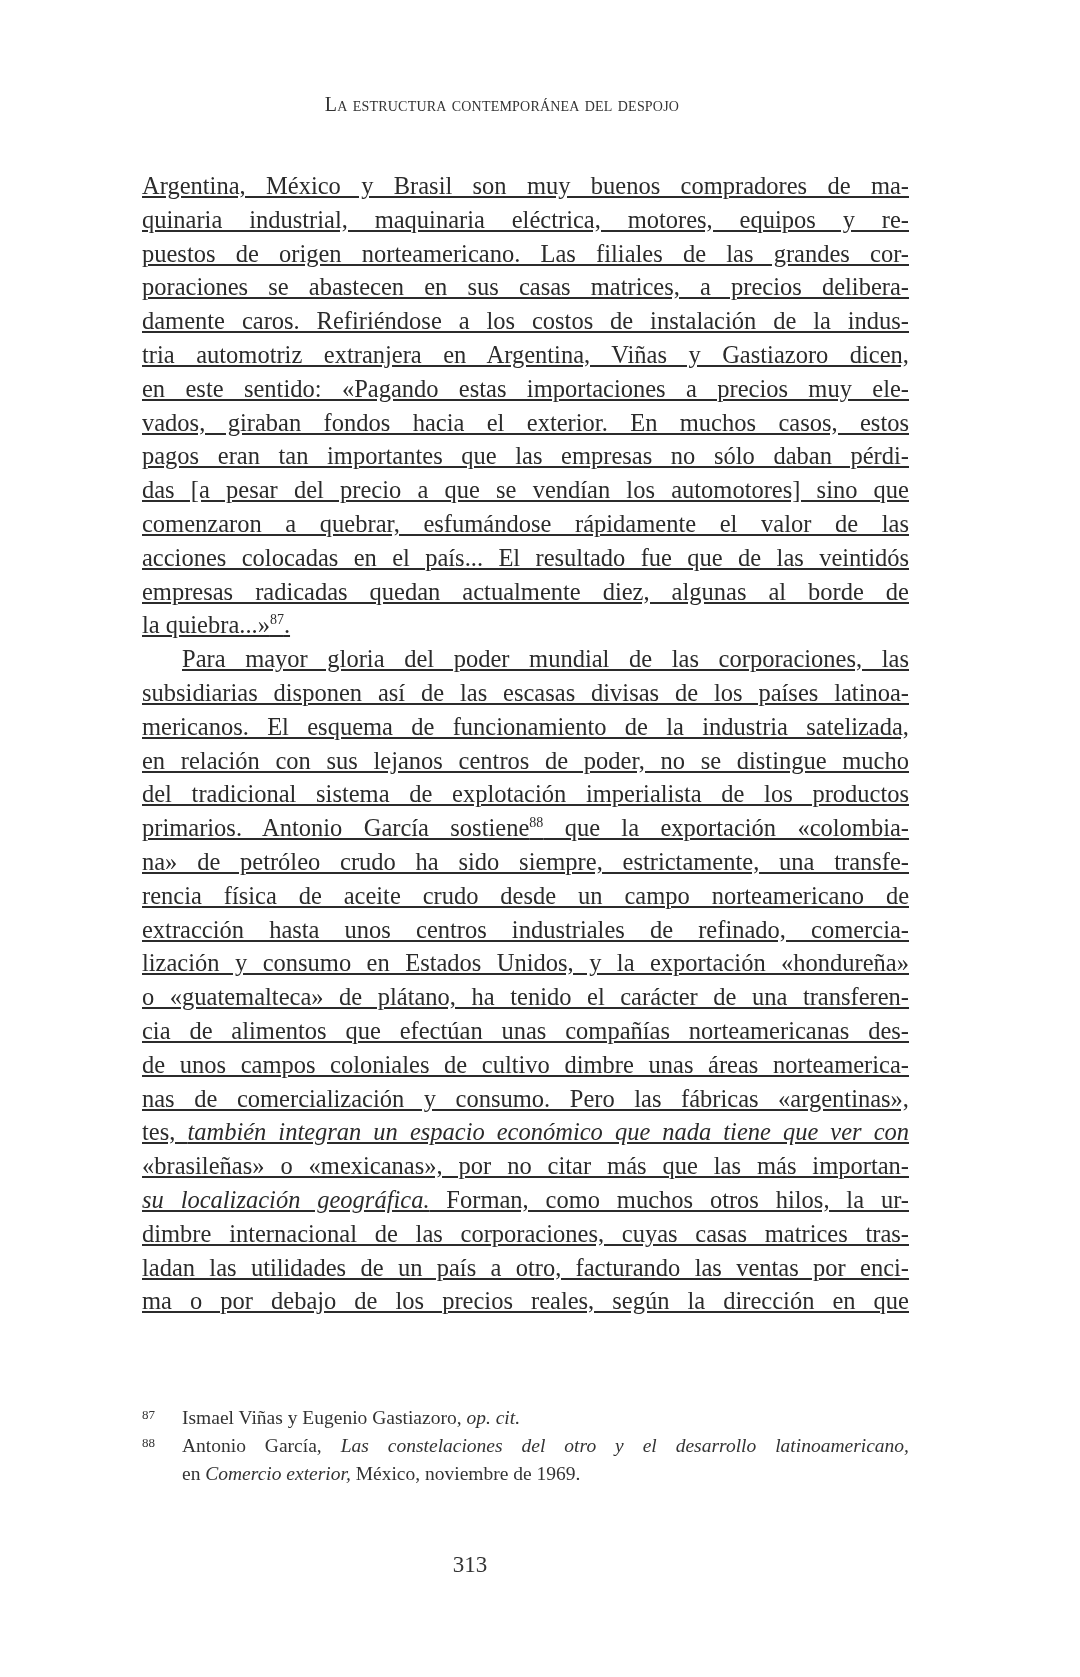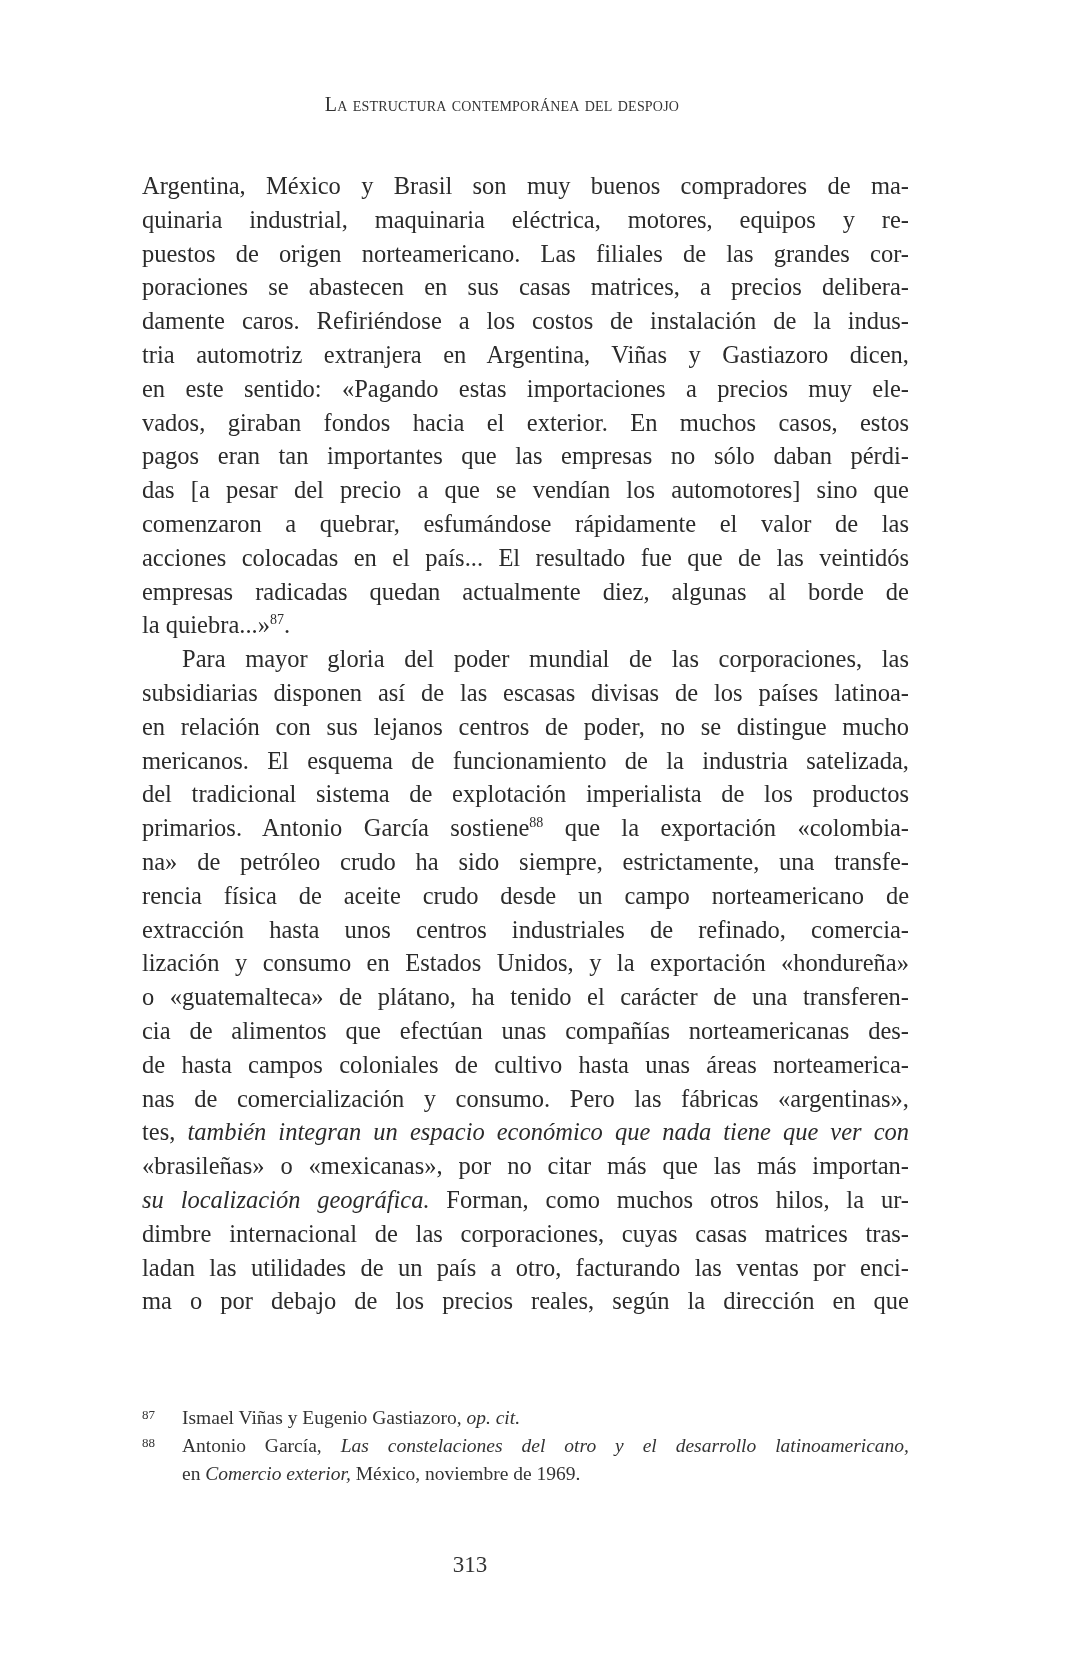--- a/index.html
+++ b/index.html
@@ -8,21 +8,21 @@
     font-family: "Liberation Serif", "DejaVu Serif", serif;
     color: #2b2b2b;
   }
   .running-head {
     position: absolute; top: 93px; left: 0; width: 1004px;
     text-align: center; font-size: 20px; letter-spacing: 0.2px;
     font-variant: small-caps; color: #333;
   }
   .body-text {
     position: absolute; top: 169px; left: 142px; width: 767px;
-    font-size: 24.5px; line-height: 33.8px;
+    font-size: 24.5px; line-height: 33.8px; text-decoration: underline;
   }
   .line {
     display: block; height: 33.8px; white-space: nowrap;
     text-align: justify; text-align-last: justify;
   }
   .line.last { text-align-last: left; }
   .line.indent { padding-left: 40px; }
   .line .sup { font-size: 14px; vertical-align: 9px; line-height: 0; }
   .line em { font-style: italic; }
   .footnotes {
@@ -55,31 +55,31 @@
   <span class="line">vados, giraban fondos hacia el exterior. En muchos casos, estos</span>
   <span class="line">pagos eran tan importantes que las empresas no sólo daban pérdi-</span>
   <span class="line">das [a pesar del precio a que se vendían los automotores] sino que</span>
   <span class="line">comenzaron a quebrar, esfumándose rápidamente el valor de las</span>
   <span class="line">acciones colocadas en el país... El resultado fue que de las veintidós</span>
   <span class="line">empresas radicadas quedan actualmente diez, algunas al borde de</span>
   <span class="line last"><span>la quiebra...»</span><span class="sup">87</span><span>.</span></span>
 
   <span class="line indent">Para mayor gloria del poder mundial de las corporaciones, las</span>
   <span class="line">subsidiarias disponen así de las escasas divisas de los países latinoa-</span>
+  <span class="line">mericanos. El esquema de funcionamiento de la industria satelizada,</span>
   <span class="line">en relación con sus lejanos centros de poder, no se distingue mucho</span>
-  <span class="line">mericanos. El esquema de funcionamiento de la industria satelizada,</span>
   <span class="line">del tradicional sistema de explotación imperialista de los productos</span>
   <span class="line"><span>primarios. Antonio García sostiene</span><span class="sup">88</span><span> que la exportación «colombia-</span></span>
   <span class="line">na» de petróleo crudo ha sido siempre, estrictamente, una transfe-</span>
   <span class="line">rencia física de aceite crudo desde un campo norteamericano de</span>
   <span class="line">extracción hasta unos centros industriales de refinado, comercia-</span>
   <span class="line">lización y consumo en Estados Unidos, y la exportación «hondureña»</span>
   <span class="line">o «guatemalteca» de plátano, ha tenido el carácter de una transferen-</span>
   <span class="line">cia de alimentos que efectúan unas compañías norteamericanas des-</span>
-  <span class="line">de hasta campos coloniales de cultivo hasta unas áreas norteamerica-</span>
+  <span class="line">de unos campos coloniales de cultivo dimbre unas áreas norteamerica-</span>
   <span class="line">nas de comercialización y consumo. Pero las fábricas «argentinas»,</span>
   <span class="line"><span>tes, </span><em>también integran un espacio económico que nada tiene que ver con</em></span>
   <span class="line">«brasileñas» o «mexicanas», por no citar más que las más importan-</span>
   <span class="line"><em>su localización geográfica.</em><span> Forman, como muchos otros hilos, la ur-</span></span>
   <span class="line">dimbre internacional de las corporaciones, cuyas casas matrices tras-</span>
   <span class="line">ladan las utilidades de un país a otro, facturando las ventas por enci-</span>
   <span class="line">ma o por debajo de los precios reales, según la dirección en que</span>
 </div>
 
 <div class="footnotes">

